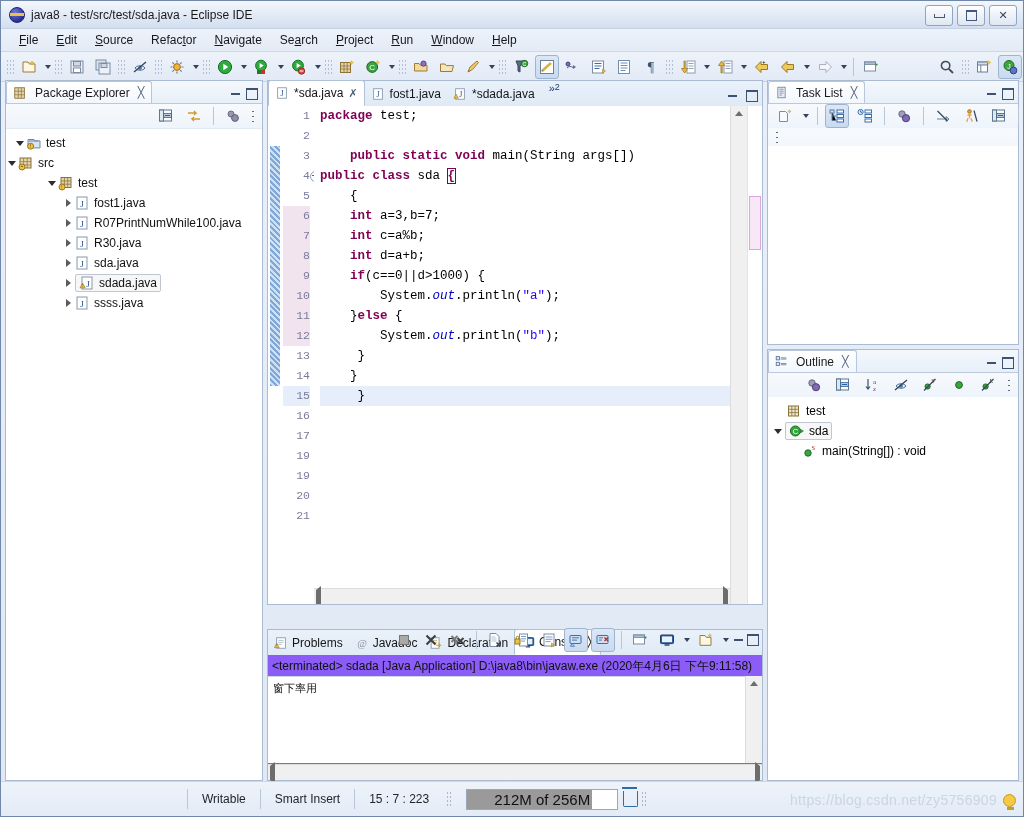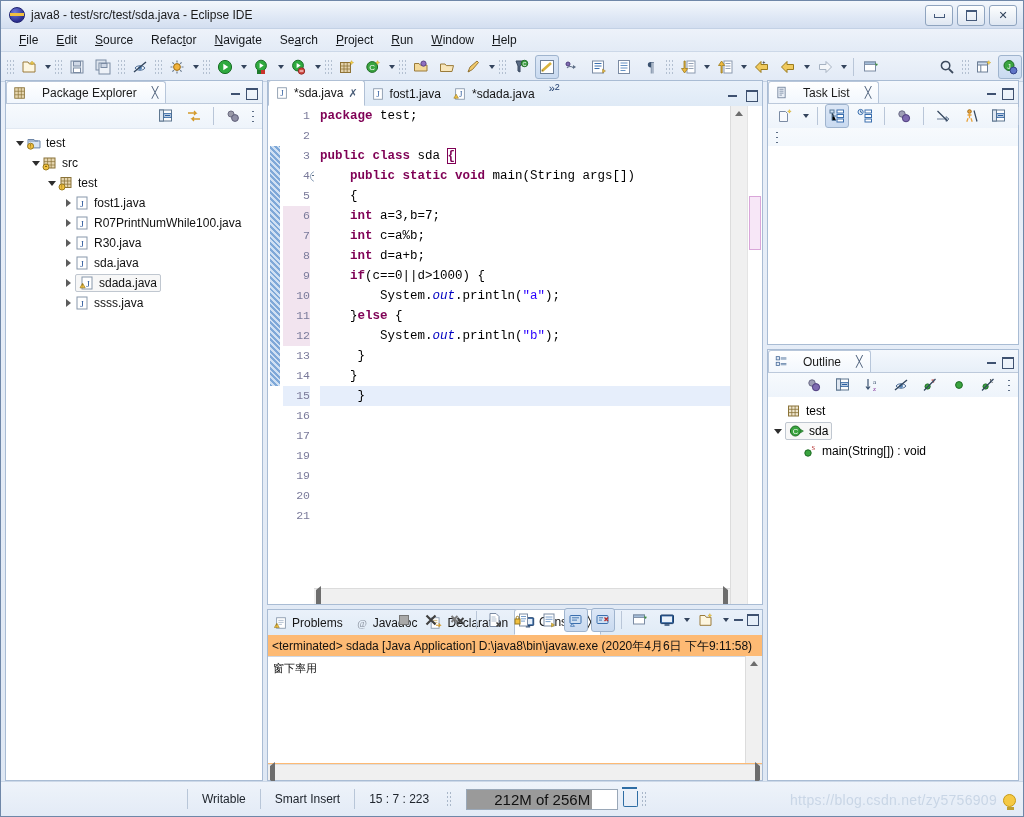--- a/index.html
+++ b/index.html
@@ -97,21 +97,21 @@
   .panel{
     position:absolute;background:#fff;
     border:1px solid #a9bcd4;box-sizing:border-box;
   }
   .panel-tabrow{
     height:22px;background:linear-gradient(#f4f8fd,#e7eff8);
     display:flex;align-items:flex-end;position:relative;
     border-bottom:1px solid #bcc9db;
   }
   .ptab{
-    display:flex;align-items:center;gap:15px;height:21px;padding:0 7px 0 6px;
+    display:flex;align-items:center;gap:8px;height:21px;padding:0 7px 0 6px;
     background:linear-gradient(#ffffff,#f2f7fd);
     border:1px solid #b7c6da;border-bottom:none;
     border-radius:3px 3px 0 0;font-size:12px;color:#1b1b1b;white-space:nowrap;
   }
   .ptab .xmark{font-size:11px;color:#4a5d78;font-family:"DejaVu Sans",sans-serif;}
   .ptools{position:absolute;right:4px;bottom:3px;display:flex;align-items:center;gap:3px;}
   .ptool{width:13px;height:13px;display:flex;align-items:center;justify-content:center;}
   .pt-min{width:9px;height:0;border-bottom:2px solid #3e5170;}
   .pt-max{width:10px;height:9px;border:1px solid #3e5170;border-top-width:2px;}
 
@@ -218,29 +218,29 @@
   .help-circ{width:14px;height:14px;border:1px solid #3a6fae;border-radius:50%;
     color:#1b4e8c;font-size:10px;display:flex;align-items:center;justify-content:center;}
 
   
   #outline{left:766px;top:269px;right:4px;bottom:0;}
   .ol-toolbar{height:24px;display:flex;align-items:center;justify-content:flex-end;
     padding-right:4px;gap:3px;background:linear-gradient(#f7fafd,#eef4fb);}
   .ol-tree{padding-top:4px;font-size:12px;}
 
   
-  #console{left:266px;top:529px;width:496px;bottom:0;}
+  #console{left:266px;top:549px;width:496px;bottom:0;}
   .ctabrow{
     height:25px;background:linear-gradient(#eaf1fa,#e0ebf6);
     display:flex;align-items:flex-end;position:relative;border-bottom:1px solid #b9c8db;
   }
   .ctab{display:flex;align-items:center;gap:4px;height:24px;padding:0 6px;font-size:12px;color:#151515;}
   .ctab.active{background:#fff;border:1px solid #b0c0d5;border-bottom-color:#fff;border-radius:3px 3px 0 0;}
   .ctools{position:absolute;right:3px;bottom:3px;display:flex;align-items:center;gap:1px;}
-  .cwrap{position:absolute;left:0;right:0;top:25px;bottom:0;background:#fdba74;}
+  .cwrap{position:absolute;left:0;right:0;top:25px;bottom:0;background:#8b5cf6;}
   .cterm{font-size:12px;color:#111;padding:3px 4px 0 4px;white-space:nowrap;overflow:hidden;}
   .cbody{
     position:absolute;left:0;right:16px;top:21px;bottom:17px;background:#fff;
     border-top:1px solid #cfd8e4;padding:4px 5px;font-size:11px;color:#111;
     font-family:"DejaVu Sans",sans-serif;
   }
   .cvscroll{position:absolute;right:0;top:21px;bottom:17px;width:16px;background:#f0f0f0;border-left:1px solid #dcdcdc;}
   .chscroll{position:absolute;left:0;right:0;bottom:0;height:16px;background:#f0f0f0;border-top:1px solid #dcdcdc;
     display:flex;align-items:center;justify-content:space-between;padding:0 2px;box-sizing:border-box;}
 
@@ -597,21 +597,21 @@
           <svg class="ic" viewBox="0 0 16 16">
               <path d="M2 4.5h6l1 1.4h5v7H2z" fill="#d9e5f2" stroke="#6d85a6"></path>
               <path d="M3 6h9" stroke="#6d85a6"></path>
               <circle cx="4.6" cy="11.2" r="3" fill="#f0c040" stroke="#9a7b1e"></circle>
               <text x="4.6" y="13.2" font-size="5" text-anchor="middle" fill="#5a4310">!</text>
             </svg>
           <span class="tlabel">test</span>
         </div>
 
 
-        <div class="trow" style="padding-left:24px">
+        <div class="trow" style="">
           <span class="twist open">
               <i></i>
             </span>
           <svg class="ic" viewBox="0 0 16 16">
               <rect x="2" y="3" width="11" height="10" fill="#e6d6b0" stroke="#8a7338"></rect>
               <path d="M2 6.6h11M2 10h11M5.6 3v10M9.2 3v10" stroke="#8a7338" stroke-width=".7"></path>
               <circle cx="4" cy="12" r="3" fill="#f0c040" stroke="#9a7b1e"></circle>
               <path d="M3 11.4h2" stroke="#7a5f12"></path>
             </svg>
           <span class="tlabel">src</span>
@@ -765,22 +765,22 @@
           <div class="ln">17</div>
           <div class="ln">19</div>
           <div class="ln">19</div>
           <div class="ln">20</div>
           <div class="ln">21</div>
         </div>
 
         <div class="code">
           <div class="cl"><span class="kw">package </span><span class="plain">test;</span></div>
           <div class="cl">&nbsp;</div>
+          <div class="cl"><span class="plain">    </span><span class="kw">public static void </span><span class="plain">main(String args[])</span></div>
           <div class="cl"><span class="kw">public class </span><span class="plain">sda </span><span class="kw brk">{</span></div>
-          <div class="cl"><span class="plain">    </span><span class="kw">public static void </span><span class="plain">main(String args[])</span></div>
           <div class="cl"><span class="plain">    {</span></div>
           <div class="cl"><span class="plain">    </span><span class="kw">int </span><span class="plain">a=3,b=7;</span></div>
           <div class="cl"><span class="plain">    </span><span class="kw">int </span><span class="plain">c=a%b;</span></div>
           <div class="cl"><span class="plain">    </span><span class="kw">int </span><span class="plain">d=a+b;</span></div>
           <div class="cl"><span class="plain">    </span><span class="kw">if</span><span class="plain">(c==0||d&gt;1000) {</span></div>
           <div class="cl"><span class="plain">        System.</span><span class="fld">out</span><span class="plain">.println(</span><span class="str">"a"</span><span class="plain">);</span></div>
           <div class="cl"><span class="plain">    }</span><span class="kw">else</span><span class="plain"> {</span></div>
           <div class="cl"><span class="plain">        System.</span><span class="fld">out</span><span class="plain">.println(</span><span class="str">"b"</span><span class="plain">);</span></div>
           <div class="cl"><span class="plain">     }</span></div>
           <div class="cl"><span class="plain">    }</span></div>

